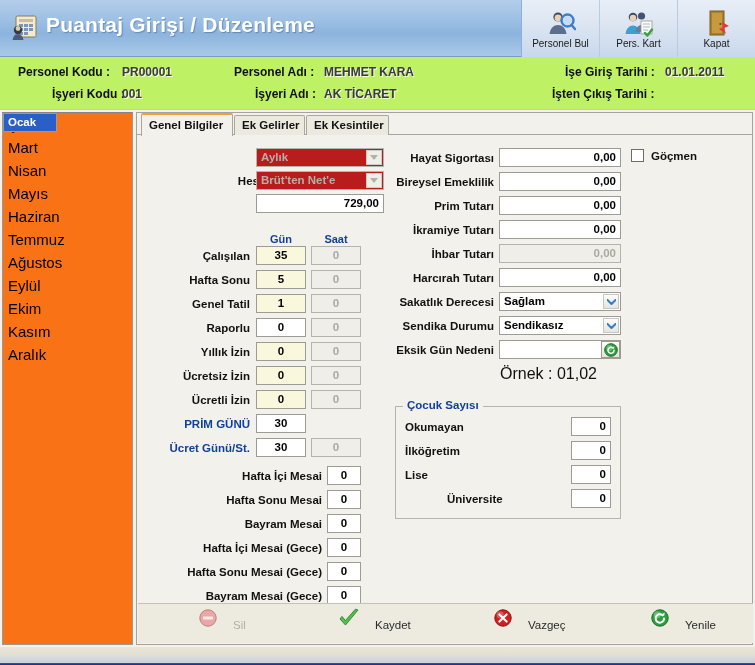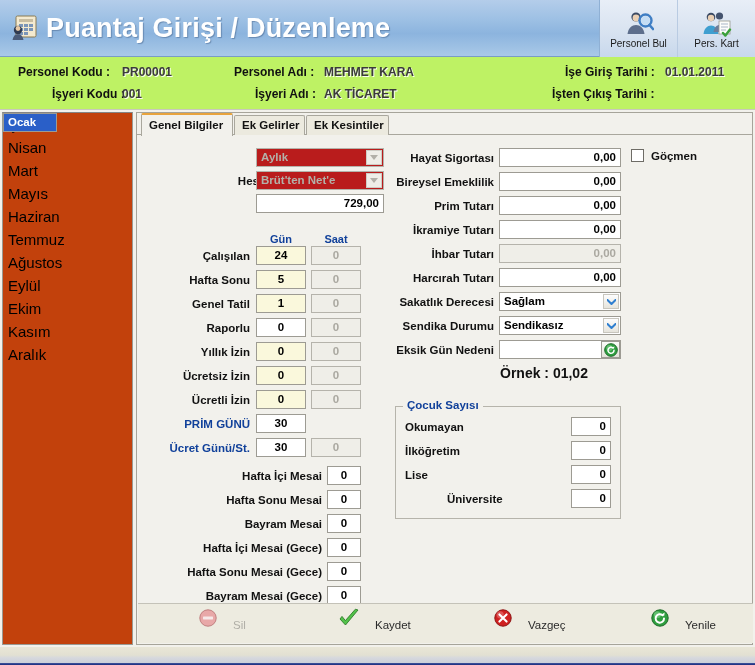--- a/index.html
+++ b/index.html
@@ -32,21 +32,21 @@
     box-sizing: border-box;
   }
   .title-ico {
     position: absolute;
     left: 10px; top: 13px;
     width: 30px; height: 30px;
   }
   .title-text {
     position: absolute;
     left: 46px; top: 13px;
-    font-size: 27px;
+    font-size: 21px;
     font-weight: bold;
     color: #ffffff;
     letter-spacing: .2px;
     text-shadow: 1px 1px 1px rgba(70,100,140,.55);
     white-space: nowrap;
   }
   .tb-group {
     position: absolute;
     right: 0; top: 0;
     height: 57px;
@@ -89,21 +89,21 @@
     color: #3b3b3b;
     white-space: nowrap;
     text-shadow: 1px 1px 0 rgba(255,255,255,.9), -.5px -.5px 0 rgba(150,150,150,.35);
   }
 
   
   .sidebar {
     position: absolute;
     left: 2px; top: 112px;
     width: 131px; height: 533px;
-    background: #c2410c;
+    background: #f97316;
     border: 1px solid #9a9a93;
     border-top-color: #848484;
     box-sizing: border-box;
     overflow: hidden;
   }
   .month {
     height: 23px;
     line-height: 23px;
     padding-left: 5px;
     font-size: 15px;
@@ -236,22 +236,22 @@
   .chk .box {
     width: 13px; height: 13px;
     border: 1px solid #6e6c66;
     background: #fff;
     box-sizing: border-box;
   }
   .chk .txt { font-size: 11.5px; font-weight: bold; color: #111; white-space: nowrap; }
 
   .hint {
     position: absolute;
-    font-size: 14px;
-    font-weight: bold;
+    font-size: 16px;
+    font-weight: normal;
     color: #111;
     white-space: nowrap;
   }
 
   .greenbtn {
     position: absolute;
     width: 19px; height: 17px;
     border: 1px solid #9d9b93;
     box-sizing: border-box;
     background: linear-gradient(to bottom,#fbfbf8,#e4e2da);
@@ -358,20 +358,31 @@
             <g stroke="#a9b6c8" stroke-width="1">
                 <line x1="19" y1="15" x2="26" y2="15"></line>
                 <line x1="19" y1="18" x2="26" y2="18"></line>
                 <line x1="19" y1="21" x2="24" y2="21"></line>
               </g>
             <path d="M21 24l2.4 2.6 4.6-6" fill="none" stroke="#3aa03a" stroke-width="2.4" stroke-linecap="round" stroke-linejoin="round"></path>
           </svg>
         </span>
         <span class="lb">Pers. Kart</span>
       </div>
+      <div class="tb-btn">
+        <span class="ic">
+          <svg width="30" height="28" viewBox="0 0 30 28">
+            <rect x="8" y="2" width="14" height="24" fill="#a8812f" stroke="#7a5c1d" stroke-width="1"></rect>
+            <rect x="10" y="4" width="10" height="20" fill="#c79a3f"></rect>
+            <circle cx="18.4" cy="15" r="1.1" fill="#5e4617"></circle>
+            <path d="M17 20l7 5-2-6 5-2-7-4 1 5z" fill="#e03a3a"></path>
+          </svg>
+        </span>
+        <span class="lb">Kapat</span>
+      </div>
     </div>
   </div>
 
   <div class="inforow">
     <div class="fl" style="left:18px; top:8px;">Personel Kodu :</div>
     <div class="fv" style="left:122px; top:8px;">PR00001</div>
     <div class="fl" style="left:52px; top:30px;">İşyeri Kodu :</div>
     <div class="fv" style="left:122px; top:30px;">001</div>
 
     <div class="fl" style="left:234px; top:8px;">Personel Adı :</div>
@@ -381,22 +392,22 @@
 
     <div class="fl" style="left:565px; top:8px;">İşe Giriş Tarihi :</div>
     <div class="fv" style="left:665px; top:8px;">01.01.2011</div>
     <div class="fl" style="left:552px; top:30px;">İşten Çıkış Tarihi :</div>
     <div class="fv" style="left:665px; top:30px;"></div>
   </div>
 
   <div class="sidebar">
     <div class="month sel">Ocak</div>
     <div class="month">Şubat</div>
+    <div class="month">Mart</div>
     <div class="month">Nisan</div>
-    <div class="month">Mart</div>
     <div class="month">Mayıs</div>
     <div class="month">Haziran</div>
     <div class="month">Temmuz</div>
     <div class="month">Ağustos</div>
     <div class="month">Eylül</div>
     <div class="month">Ekim</div>
     <div class="month">Kasım</div>
     <div class="month">Aralık</div>
   </div>
 
@@ -428,21 +439,21 @@
       </span>
     </div>
 
     <div class="lbl" style="left:72px; top:85px; width:113px;">Ücreti</div>
     <div class="inp" style="left:119px; top:81px; width:128px;">729,00</div>
 
     <div class="colhdr" style="left:119px; top:120px; width:50px;">Gün</div>
     <div class="colhdr" style="left:174px; top:120px; width:50px;">Saat</div>
 
     <div class="lbl" style="left:20px; top:137px; width:93px;">Çalışılan</div>
-    <div class="inp cream cen" style="left:119px; top:133px; width:50px;">24</div>
+    <div class="inp cream cen" style="left:119px; top:133px; width:50px;">35</div>
     <div class="inp dis cen" style="left:174px; top:133px; width:50px;">0</div>
 
     <div class="lbl" style="left:20px; top:161px; width:93px;">Hafta Sonu</div>
     <div class="inp cream cen" style="left:119px; top:157px; width:50px;">5</div>
     <div class="inp dis cen" style="left:174px; top:157px; width:50px;">0</div>
 
     <div class="lbl" style="left:20px; top:185px; width:93px;">Genel Tatil</div>
     <div class="inp cream cen" style="left:119px; top:181px; width:50px;">1</div>
     <div class="inp dis cen" style="left:174px; top:181px; width:50px;">0</div>
 

